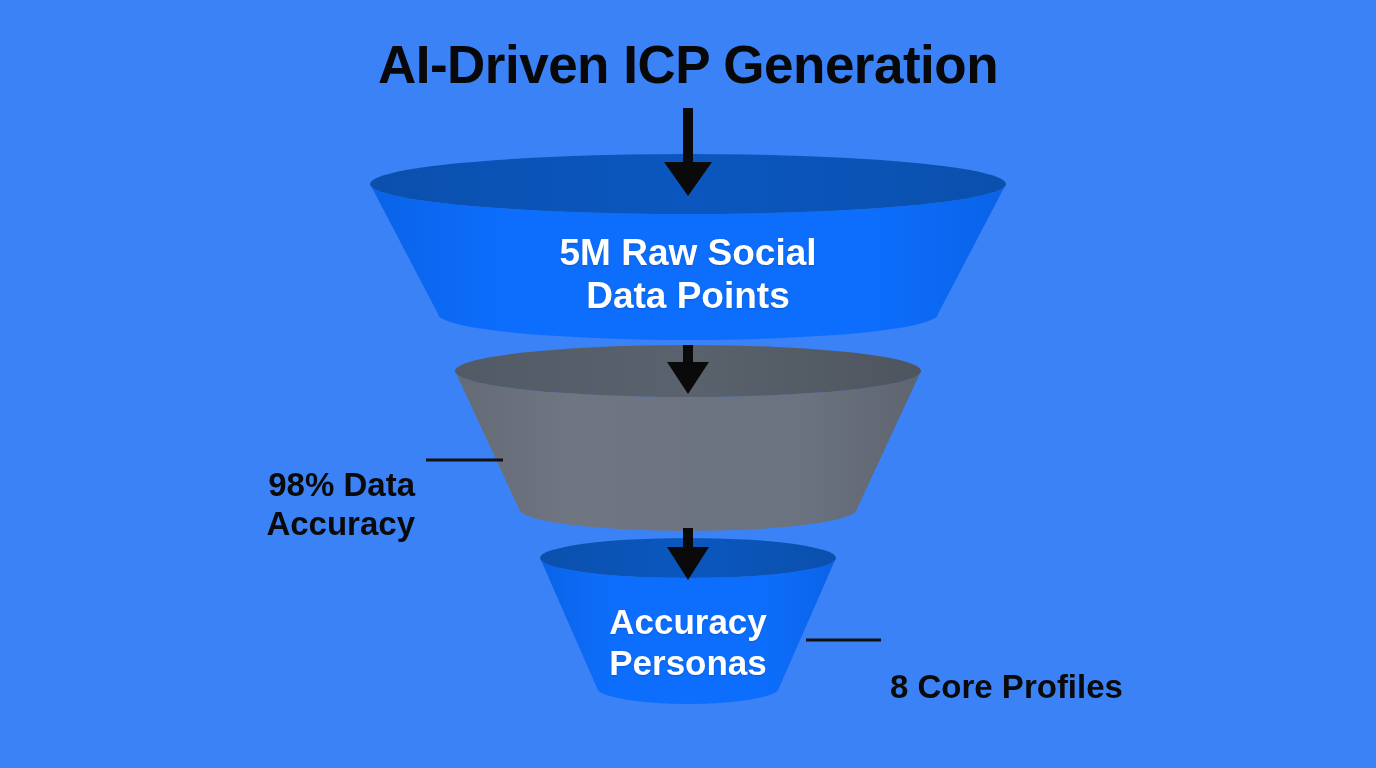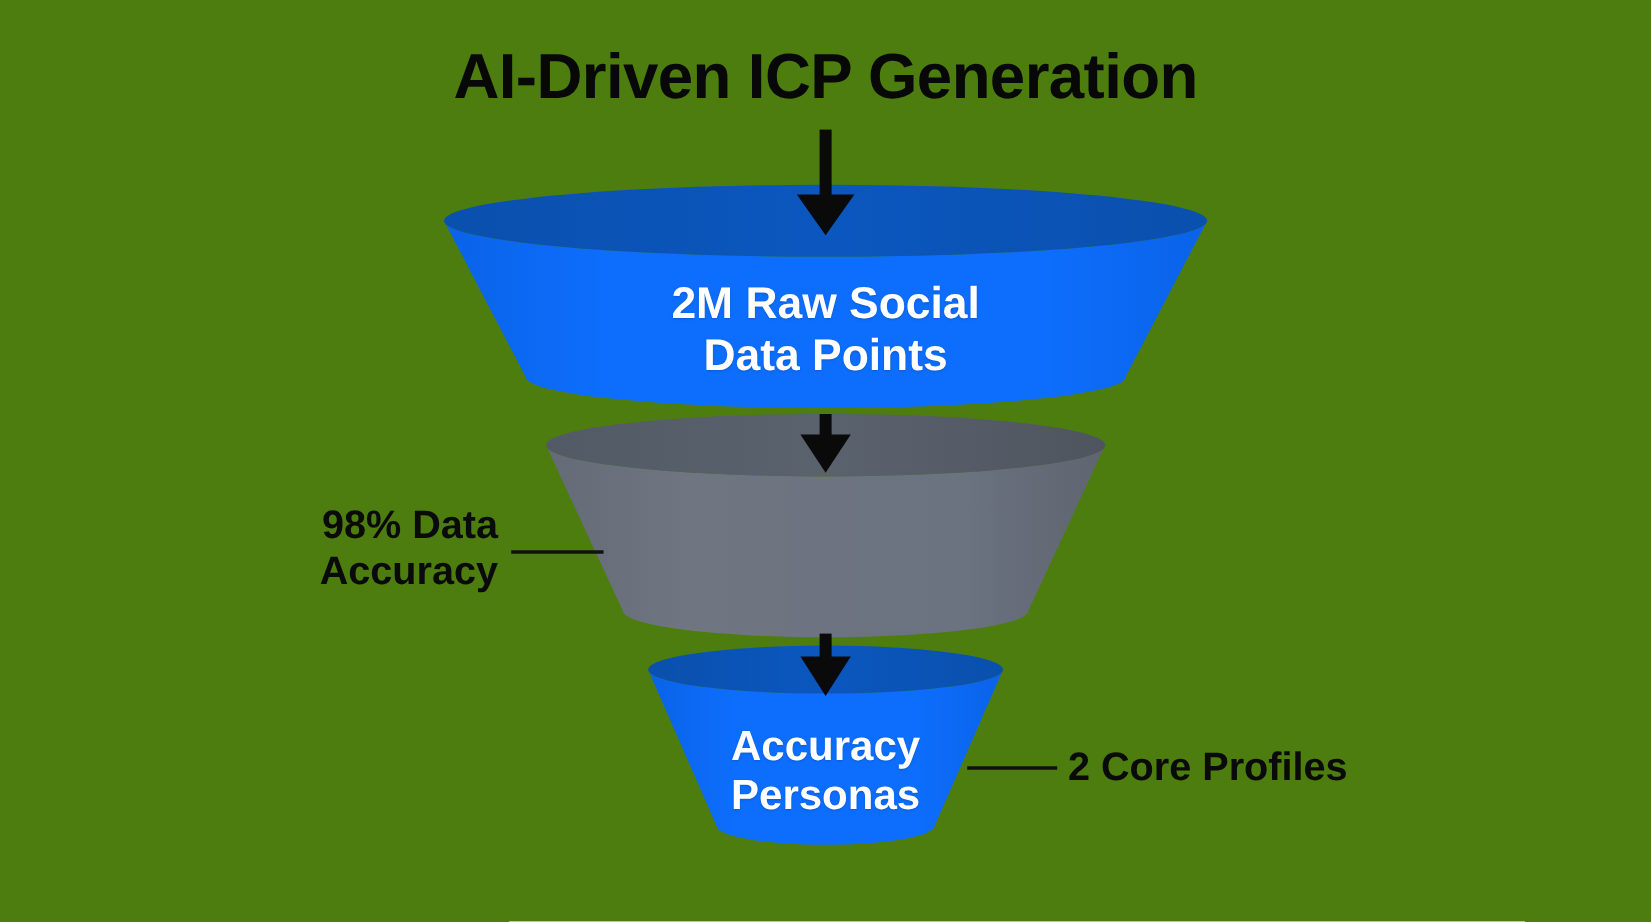--- a/index.html
+++ b/index.html
@@ -9,21 +9,21 @@
     background: #ffffff;
   }
   body {
     font-family: "Liberation Sans", sans-serif;
     -webkit-font-smoothing: antialiased;
   }
   #canvas {
     position: relative;
     width: 1376px;
     height: 768px;
-    background: #4d7c0f;
+    background: #3b82f6;
     overflow: hidden;
   }
   #funnel-svg {
     position: absolute;
     left: 0;
     top: 0;
     width: 1376px;
     height: 768px;
     display: block;
   }
@@ -66,20 +66,21 @@
     top: 602px;
     width: 350px;
     font-size: 35px;
   }
   .annotation {
     position: absolute;
     color: #0a0a0a;
     font-weight: 700;
     line-height: 1.17;
     white-space: pre-line;
+    margin-top: 48px;
   }
   .annotation.left {
     left: 150px;
     top: 418px;
     width: 265px;
     text-align: right;
     font-size: 33px;
   }
   .annotation.right {
     left: 890px;
@@ -175,25 +176,25 @@
       <polygon points="667,547 709,547 688,580"></polygon>
     </g>
 
     <line x1="426" y1="460" x2="503" y2="460" stroke="#111111" stroke-width="3"></line>
 
     <line x1="806" y1="640" x2="881" y2="640" stroke="#111111" stroke-width="3"></line>
   </svg>
 
   <div class="diagram-title">AI-Driven ICP Generation</div>
 
-  <div class="stage-label s1">2M Raw Social
+  <div class="stage-label s1">5M Raw Social
 Data Points</div>
 
 
   <div class="stage-label s3">Accuracy
 Personas</div>
 
   <div class="annotation left">98% Data
 Accuracy</div>
 
-  <div class="annotation right">2 Core Profiles</div>
+  <div class="annotation right">8 Core Profiles</div>
 
 </div>
 
 </body></html>

